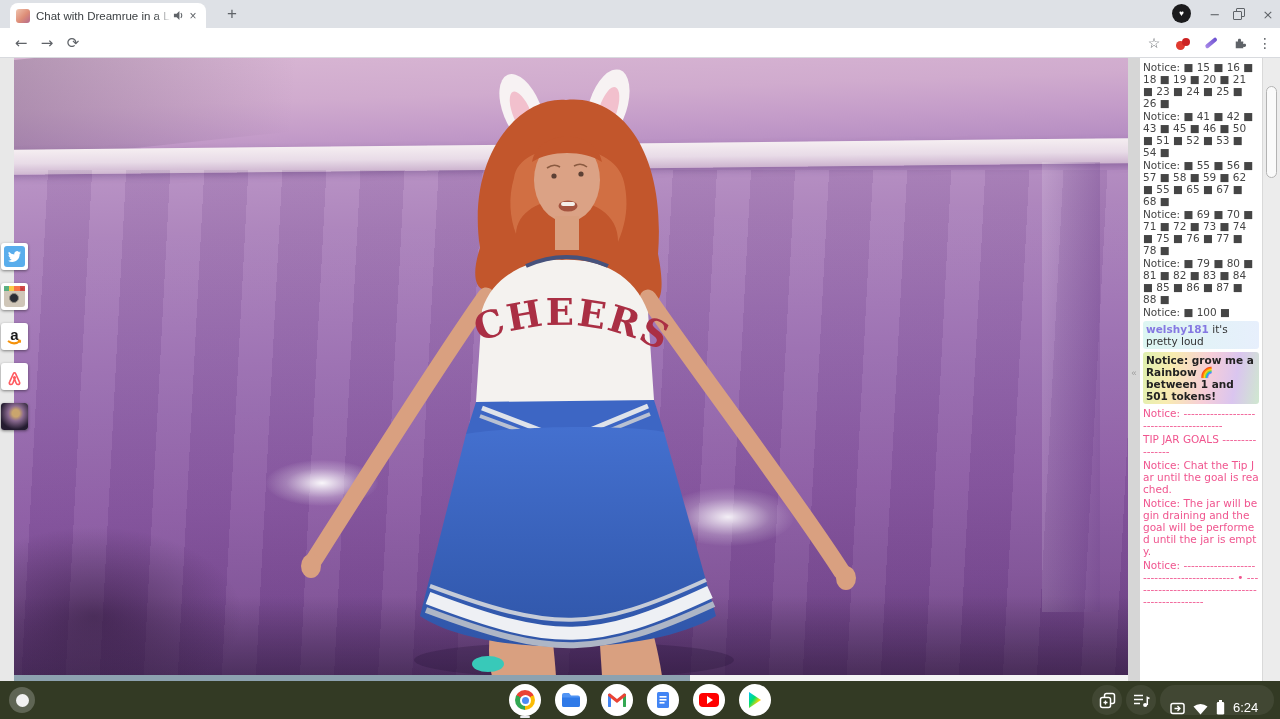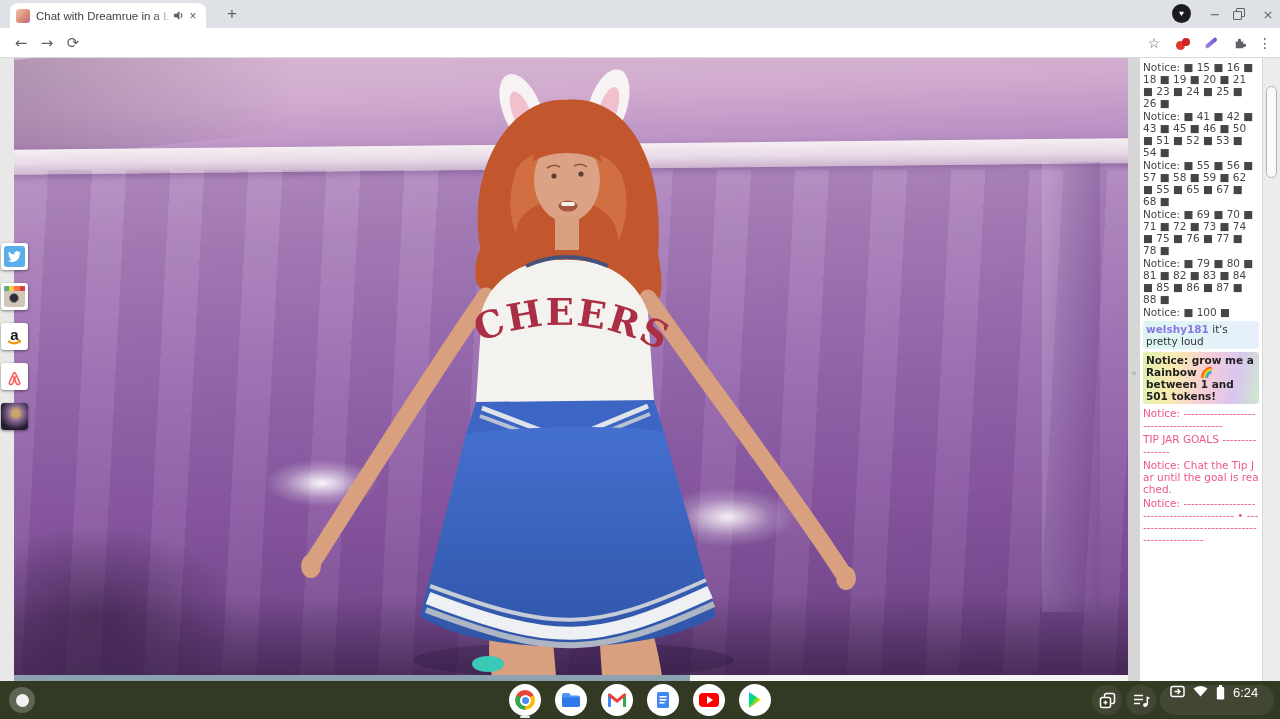--- a/index.html
+++ b/index.html
@@ -120,21 +120,21 @@
   .app .active{position:absolute;bottom:-2px;left:11px;width:10px;height:2px;border-radius:1px;background:#e8eaed;}
   .chrome-o{width:20px;height:20px;border-radius:50%;position:relative;
       background:conic-gradient(from 300deg,#ea4335 0 120deg,#fbbc05 120deg 240deg,#34a853 240deg 360deg);}
   .chrome-o::before{content:"";position:absolute;left:4.5px;top:4.5px;width:11px;height:11px;border-radius:50%;background:#fff;}
   .chrome-o::after{content:"";position:absolute;left:6.5px;top:6.5px;width:7px;height:7px;border-radius:50%;background:#4c8bf5;}
   .yt{width:20px;height:14px;background:#f00;border-radius:4px;display:flex;align-items:center;justify-content:center;}
   .yt i{width:0;height:0;border-left:6px solid #fff;border-top:4px solid transparent;border-bottom:4px solid transparent;margin-left:2px;}
   .sbtn{position:absolute;top:4px;width:30px;height:30px;border-radius:50%;
       background:rgba(255,255,255,.07);display:flex;align-items:center;justify-content:center;}
   .tray{position:absolute;left:1160px;top:4px;width:114px;height:30px;border-radius:15px;
-      background:rgba(255,255,255,.07);display:flex;align-items:flex-start;gap:8px;padding:0 10px;box-sizing:border-box;}
+      background:rgba(255,255,255,.07);display:flex;align-items:flex-end;gap:8px;padding:0 10px;box-sizing:border-box;}
   .time{color:#fff;font-size:13px;}
 </style>
 </head>
 <body>
 
 <div class="tabstrip">
   <div class="tab">
     <div class="favicon"></div>
     <div class="tab-title">Chat with Dreamrue in a Live</div>
     <span class="tab-audio">
@@ -307,20 +307,21 @@
     <div class="cn">Notice: ■ 69 ■ 70 ■ 71 ■ 72 ■ 73 ■ 74 ■ 75 ■ 76 ■ 77 ■ 78 ■</div>
     <div class="cn">Notice: ■ 79 ■ 80 ■ 81 ■ 82 ■ 83 ■ 84 ■ 85 ■ 86 ■ 87 ■ 88 ■</div>
     <div class="cn">Notice: ■ 100 ■</div>
     <div class="msg m8">
       <span class="un">welshy181</span> <span>it's pretty loud</span>
     </div>
     <div class="rainbow">Notice: grow me a Rainbow 🌈 between 1 and 501 tokens!</div>
     <div class="pink">Notice: ----------------------------------------</div>
     <div class="pink">TIP JAR GOALS ----------------</div>
     <div class="pink">Notice: Chat the Tip Jar until the goal is reached.</div>
+    <div class="pink">Notice: The jar will begin draining and the goal will be performed until the jar is empty.</div>
     <div class="pink">Notice: ------------------------------------------- • -------------------------------------------------</div>
 
   </div>
 
   <div class="vtrack">
     <div class="vthumb"></div>
   </div>
   <div class="htrack">
     <div class="hthumb"></div>
   </div>

